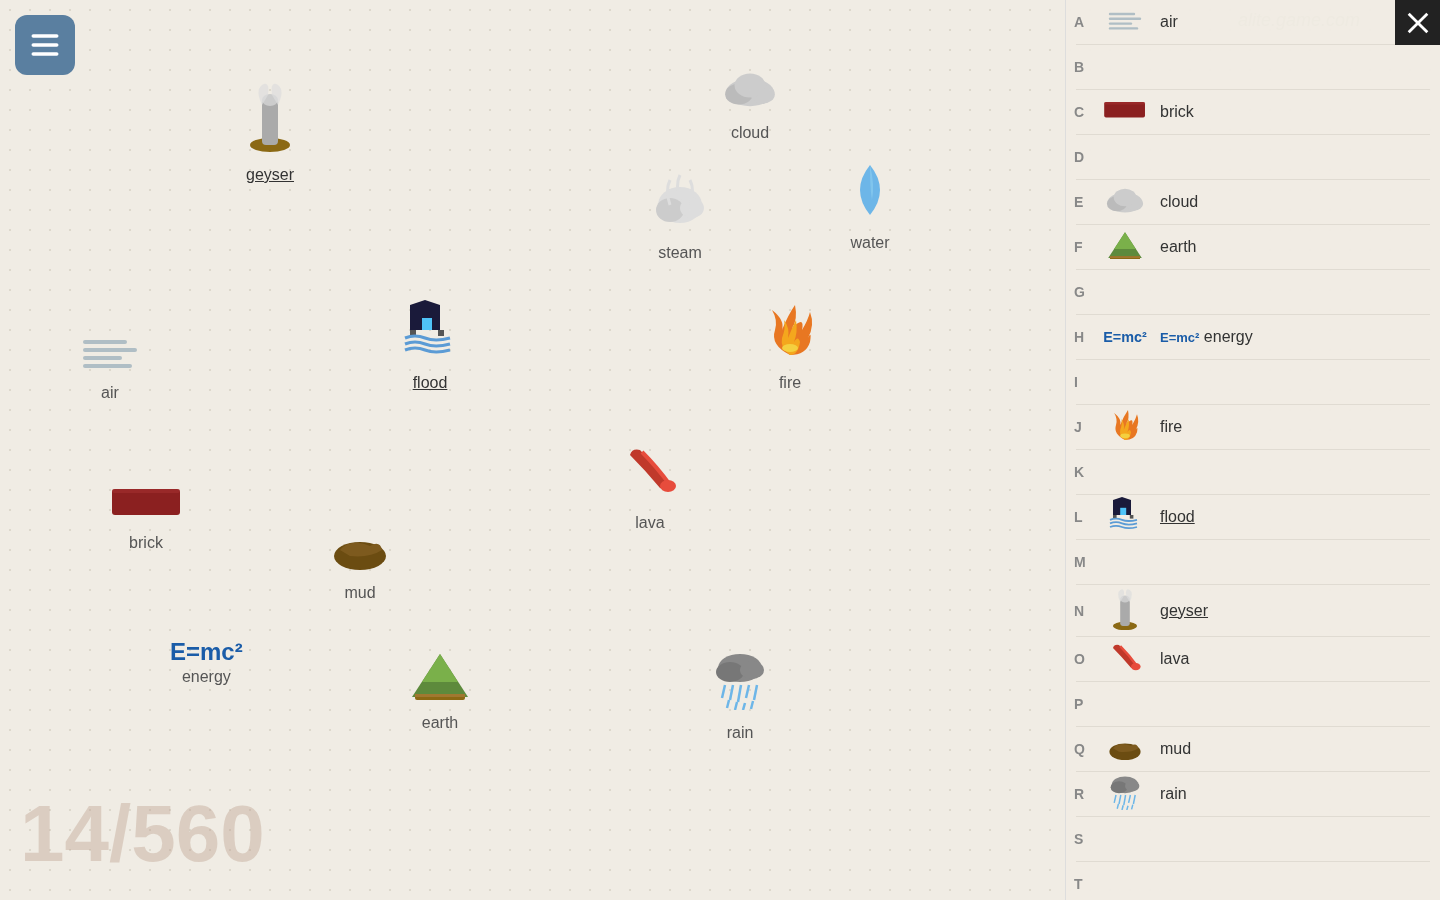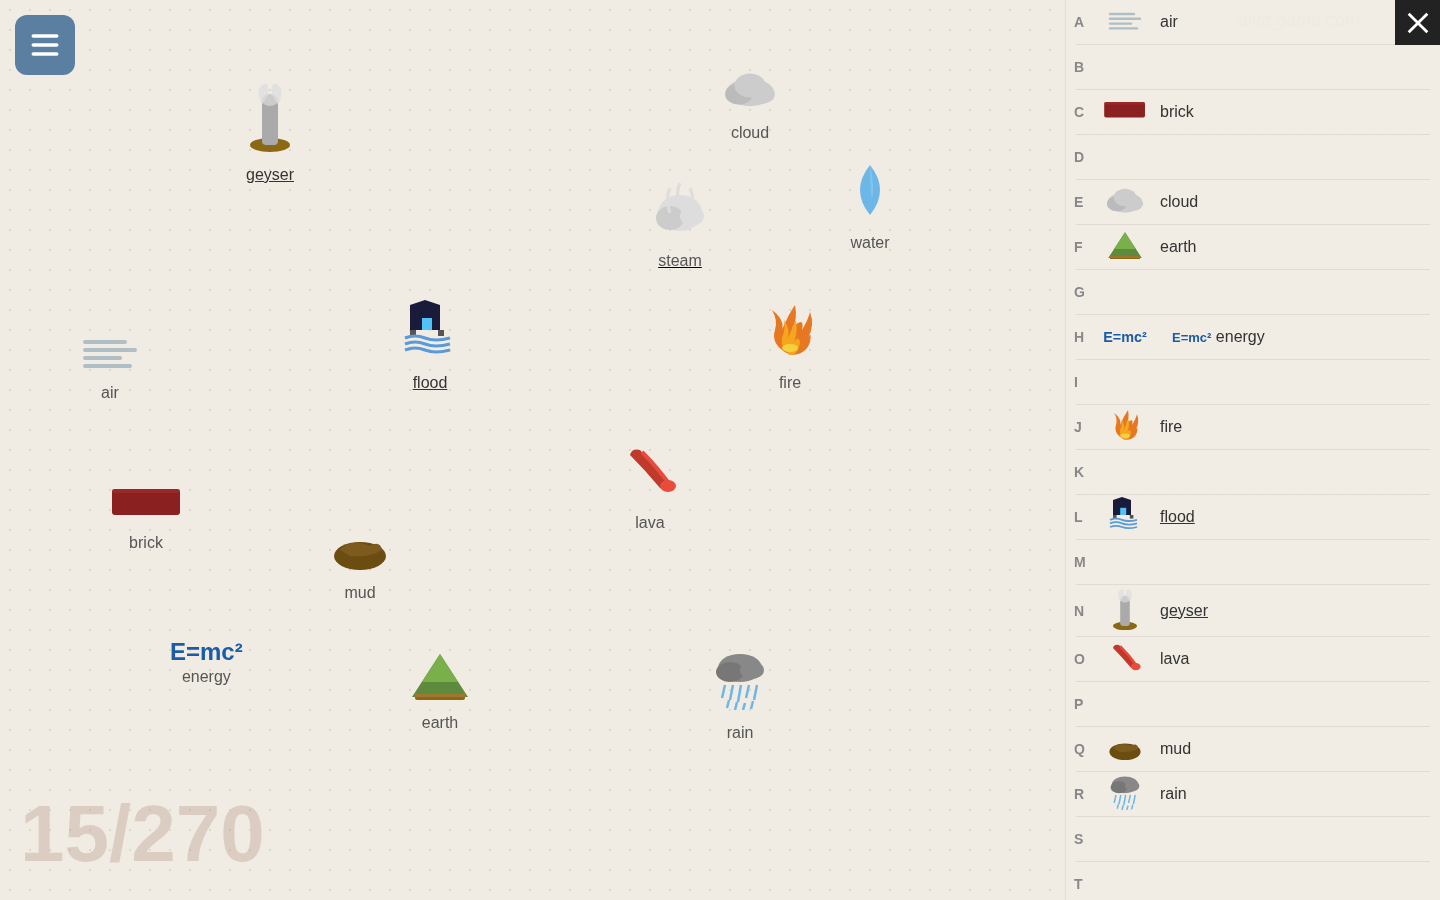--- a/index.html
+++ b/index.html
@@ -153,21 +153,21 @@
       </svg></div>
       <div class="label">cloud</div>
     </div>
     <div class="element-item" style="left: 840px; top: 160px;">
       <div class="icon"><svg width="60" height="60" viewBox="0 0 60 60">
         <path d="M30 5 Q50 30 30 55 Q10 30 30 5Z" fill="#6db6e8"></path>
         <path d="M30 5 Q35 25 32 40 Q30 30 30 5Z" fill="#8ecff0" opacity="0.6"></path>
       </svg></div>
       <div class="label">water</div>
     </div>
-    <div class="element-item" style="left: 650px; top: 178px; text-decoration: underline;">
+    <div class="element-item" style="left: 650px; top: 170px;">
       <div class="icon"><svg width="60" height="60" viewBox="0 0 60 60">
         <ellipse cx="30" cy="35" rx="22" ry="18" fill="#ddd"></ellipse>
         <ellipse cx="20" cy="40" rx="14" ry="12" fill="#ccc"></ellipse>
         <ellipse cx="42" cy="38" rx="12" ry="10" fill="#ddd"></ellipse>
         <path d="M20 35 Q15 20 20 10" stroke="#ddd" stroke-width="3" fill="none"></path>
         <path d="M30 30 Q25 15 30 5" stroke="#ddd" stroke-width="3" fill="none"></path>
         <path d="M40 35 Q45 20 40 10" stroke="#ddd" stroke-width="3" fill="none"></path>
       </svg></div>
       <div class="label">steam</div>
     </div>
@@ -250,21 +250,21 @@
         <line x1="47" y1="35" x2="44" y2="50" stroke="#6db6e8" stroke-width="2.5"></line>
         <line x1="19" y1="50" x2="17" y2="58" stroke="#6db6e8" stroke-width="2.5"></line>
         <line x1="27" y1="52" x2="25" y2="60" stroke="#6db6e8" stroke-width="2.5"></line>
         <line x1="35" y1="53" x2="33" y2="60" stroke="#6db6e8" stroke-width="2.5"></line>
         <line x1="43" y1="51" x2="41" y2="59" stroke="#6db6e8" stroke-width="2.5"></line>
       </svg></div>
       <div class="label">rain</div>
     </div>
   </div>
 
-<div class="score">15/270</div>
+<div class="score">14/560</div>
 
 <div class="sidebar" id="sidebar">
 <div style="position: relative; display: flex; align-items: center; min-height: 44px; padding: 2px 8px; cursor: pointer;">
       <span style="width: 24px; font-size: 14px; color: rgb(136, 136, 136); font-weight: bold; flex-shrink: 0;">A</span>
       <span style="width: 54px; text-align: center; flex-shrink: 0;"><svg width="36" height="22" viewBox="0 0 60 36">
         <line x1="5" y1="8" x2="45" y2="8" stroke="#b0bec5" stroke-width="4" stroke-linecap="round"></line>
         <line x1="5" y1="16" x2="55" y2="16" stroke="#b0bec5" stroke-width="4" stroke-linecap="round"></line>
         <line x1="5" y1="24" x2="40" y2="24" stroke="#b0bec5" stroke-width="4" stroke-linecap="round"></line>
         <line x1="5" y1="32" x2="50" y2="32" stroke="#b0bec5" stroke-width="4" stroke-linecap="round"></line>
       </svg></span>
@@ -312,21 +312,21 @@
     <div style="height: 1px; background: rgb(224, 219, 210); margin: 0px 10px;"></div>
     <div style="position: relative; display: flex; align-items: center; min-height: 44px; padding: 2px 8px; cursor: default;">
       <span style="width: 24px; font-size: 14px; color: rgb(136, 136, 136); font-weight: bold; flex-shrink: 0;">G</span>
     </div>
     <div style="height: 1px; background: rgb(224, 219, 210); margin: 0px 10px;"></div>
     <div style="position: relative; display: flex; align-items: center; min-height: 44px; padding: 2px 8px; cursor: pointer;">
       <span style="width: 24px; font-size: 14px; color: rgb(136, 136, 136); font-weight: bold; flex-shrink: 0;">H</span>
       <span style="width: 54px; text-align: center; flex-shrink: 0;">
         <div style="font-size:14.4px;font-weight:bold;color:#1a5ca8;line-height:1;">E=mc²</div>
       </span>
-      <span style="font-size: 16px; color: rgb(51, 51, 51); margin-left: 20px;"><span style="font-weight:bold;color:#1a5ca8;font-size:13px;">E=mc²</span> energy</span>
+      <span style="font-size: 16px; color: rgb(51, 51, 51); margin-left: 8px;"><span style="font-weight:bold;color:#1a5ca8;font-size:13px;">E=mc²</span> energy</span>
     </div>
     <div style="height: 1px; background: rgb(224, 219, 210); margin: 0px 10px;"></div>
     <div style="position: relative; display: flex; align-items: center; min-height: 44px; padding: 2px 8px; cursor: default;">
       <span style="width: 24px; font-size: 14px; color: rgb(136, 136, 136); font-weight: bold; flex-shrink: 0;">I</span>
     </div>
     <div style="height: 1px; background: rgb(224, 219, 210); margin: 0px 10px;"></div>
     <div style="position: relative; display: flex; align-items: center; min-height: 44px; padding: 2px 8px; cursor: pointer;">
       <span style="width: 24px; font-size: 14px; color: rgb(136, 136, 136); font-weight: bold; flex-shrink: 0;">J</span>
       <span style="width: 54px; text-align: center; flex-shrink: 0;"><svg width="36" height="36" viewBox="0 0 60 60">
         <path d="M30 55 Q10 45 15 30 Q18 20 12 10 Q25 20 22 30 Q28 15 35 5 Q38 20 32 28 Q45 15 42 30 Q48 20 50 12 Q55 25 48 38 Q52 30 50 42 Q46 55 30 55Z" fill="#e87722"></path>

